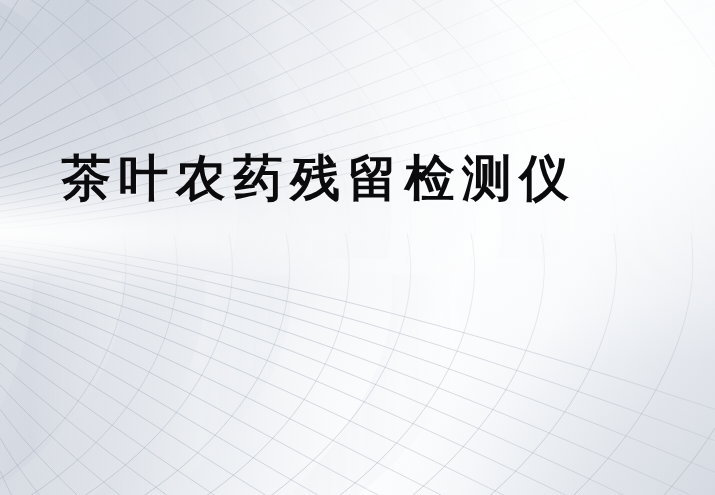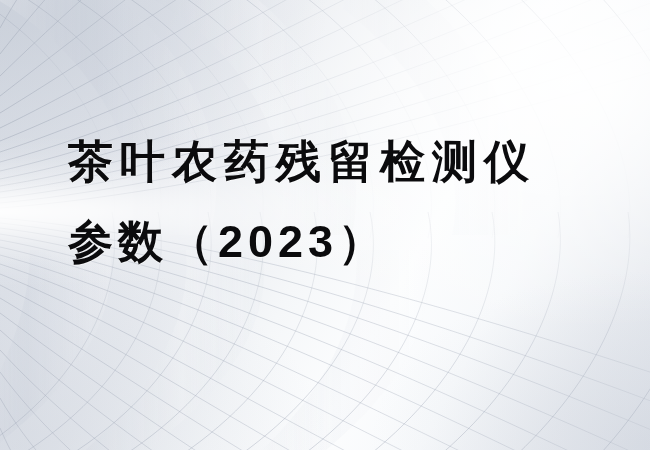--- a/index.html
+++ b/index.html
@@ -67,21 +67,21 @@
       radial-gradient(ellipse 360px 230px at 99% 99%,
         rgba(186,193,205,0.24) 0%,
         rgba(186,193,205,0.00) 76%);
   }
 
   .mesh-svg { position: absolute; inset: 0; }
 
   
   .title-block {
     position: absolute;
-    left: 68px;
+    left: 56px;
     top: 122px;
     width: 540px;
   }
 
   .title-line {
     color: #0b0b0d;
     font-weight: 700;
     font-size: 45px;
     line-height: 80px;
     letter-spacing: 7px;
@@ -204,16 +204,15 @@
       <path d="M 500 470 C 594 388 640 292 628 212"></path>
       <path d="M 585 470 C 668 386 708 292 700 212"></path>
     </g>
   </svg>
 
   <div class="bg-layer bg-glow"></div>
   <div class="bg-layer bg-vignette"></div>
 
   <div class="title-block">
     <div class="title-line title-line-1">茶叶农药残留检测仪</div>
-    <div class="title-line title-line-2">参数（2023）</div>
   </div>
 
 </div>
 
 </body></html>

